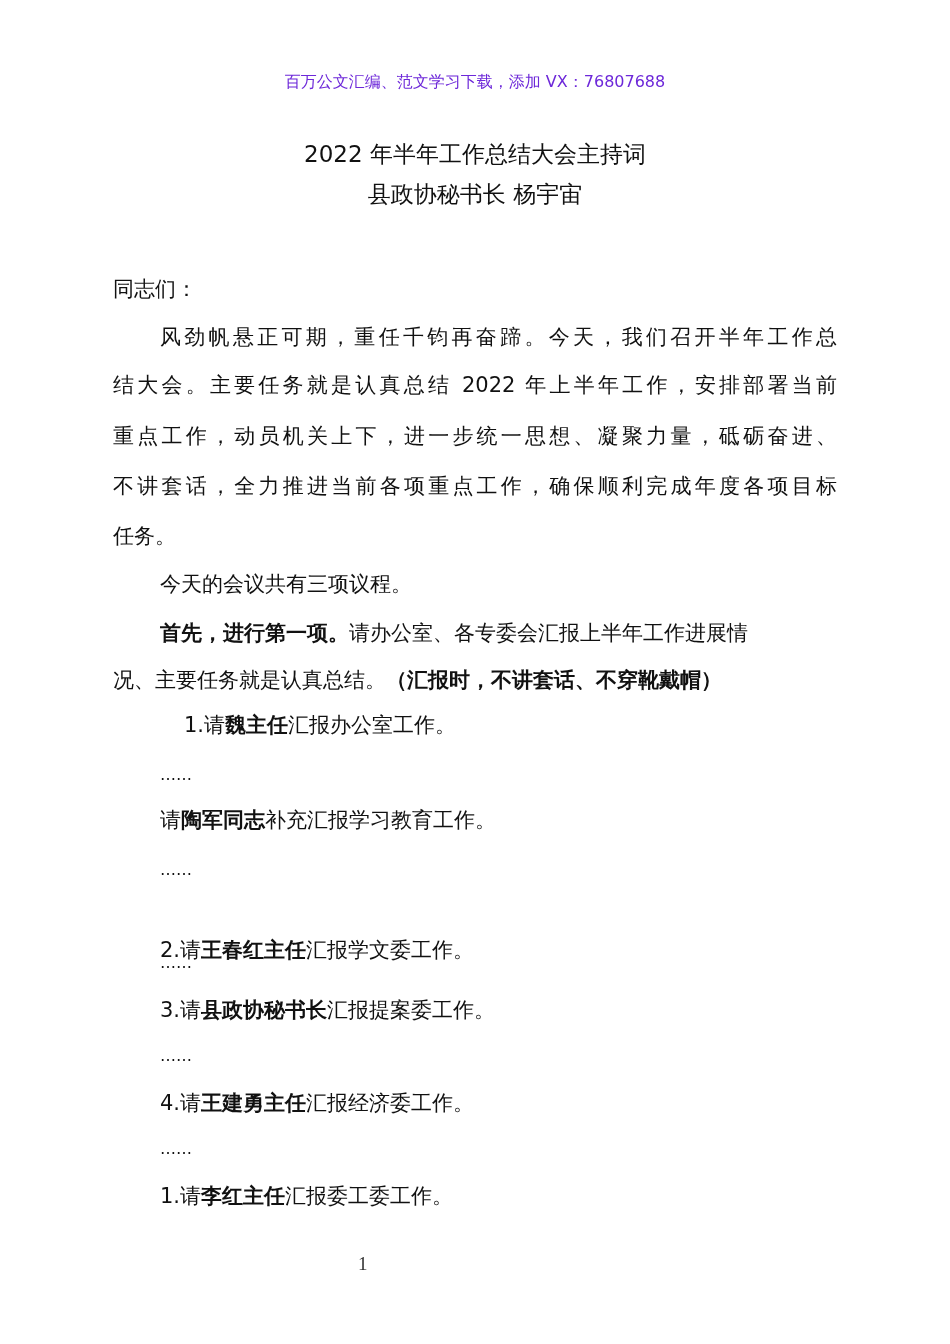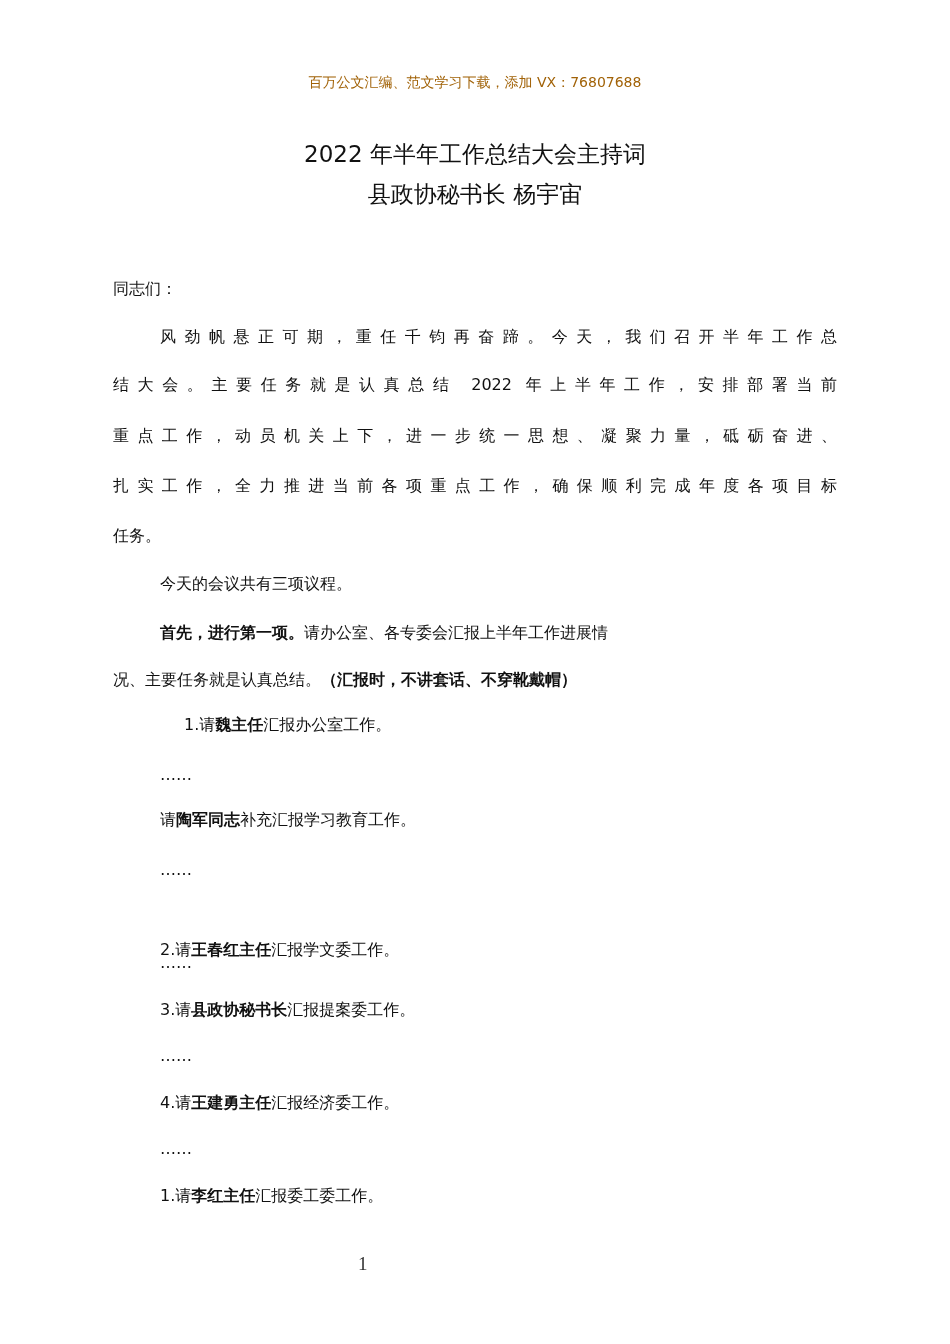--- a/index.html
+++ b/index.html
@@ -1,20 +1,20 @@
 <!DOCTYPE html>
 <html><head>
   <meta charset="utf-8">
   <style>
     html, body { margin: 0; padding: 0; background: #ffffff; }
     body { width: 950px; height: 1344px; position: relative; overflow: hidden;
            font-family: "DejaVu Sans", "Liberation Sans", sans-serif; color: #111111; }
-    .line { position: absolute; white-space: nowrap; font-size: 16px; line-height: 30px; }
+    .line { position: absolute; white-space: nowrap; font-size: 21px; line-height: 30px; }
     .center { left: 0; width: 950px; text-align: center; }
-    .header { color: #a16207; font-size: 14px; }
+    .header { color: #6d28d9; font-size: 16px; }
     .title { font-size: 23px; }
     .body-l { left: 113px; }
     .indent { left: 160px; }
     .justify { width: 724px; text-align: justify; text-align-last: justify; }
     b { font-weight: bold; }
     .dots { font-size: 16px; letter-spacing: 0px; }
     .page-num { font-family: "Liberation Serif", "DejaVu Serif", serif; font-size: 19px; color: #333; }
   </style>
 </head>
 <body>
@@ -24,21 +24,21 @@
   <div class="line center header" style="top:67px;">百万公文汇编、范文学习下载，添加 VX：76807688</div>
 
   <div class="line center title" style="top:139px;">2022 年半年工作总结大会主持词</div>
   <div class="line center title" style="top:179px;">县政协秘书长  杨宇宙</div>
 
   <div class="line body-l" style="top:274px;">同志们：</div>
 
   <div class="line indent" style="top:322px; width:677px; text-align:justify; text-align-last:justify;">风劲帆悬正可期，重任千钧再奋蹄。今天，我们召开半年工作总</div>
   <div class="line body-l justify" style="top:370px;">结大会。主要任务就是认真总结 2022 年上半年工作，安排部署当前</div>
   <div class="line body-l justify" style="top:421px;">重点工作，动员机关上下，进一步统一思想、凝聚力量，砥砺奋进、</div>
-  <div class="line body-l justify" style="top:471px;">扎实工作，全力推进当前各项重点工作，确保顺利完成年度各项目标</div>
+  <div class="line body-l justify" style="top:471px;">不讲套话，全力推进当前各项重点工作，确保顺利完成年度各项目标</div>
   <div class="line body-l" style="top:521px;">任务。</div>
 
   <div class="line indent" style="top:569px;">今天的会议共有三项议程。</div>
 
   <div class="line indent" style="top:618px;">
     <b>首先，进行第一项。</b><span>请办公室、各专委会汇报上半年工作进展情</span>
   </div>
   <div class="line body-l" style="top:665px;">
     <span>况、主要任务就是认真总结。</span><b>（汇报时，不讲套话、不穿靴戴帽）</b>
   </div>

